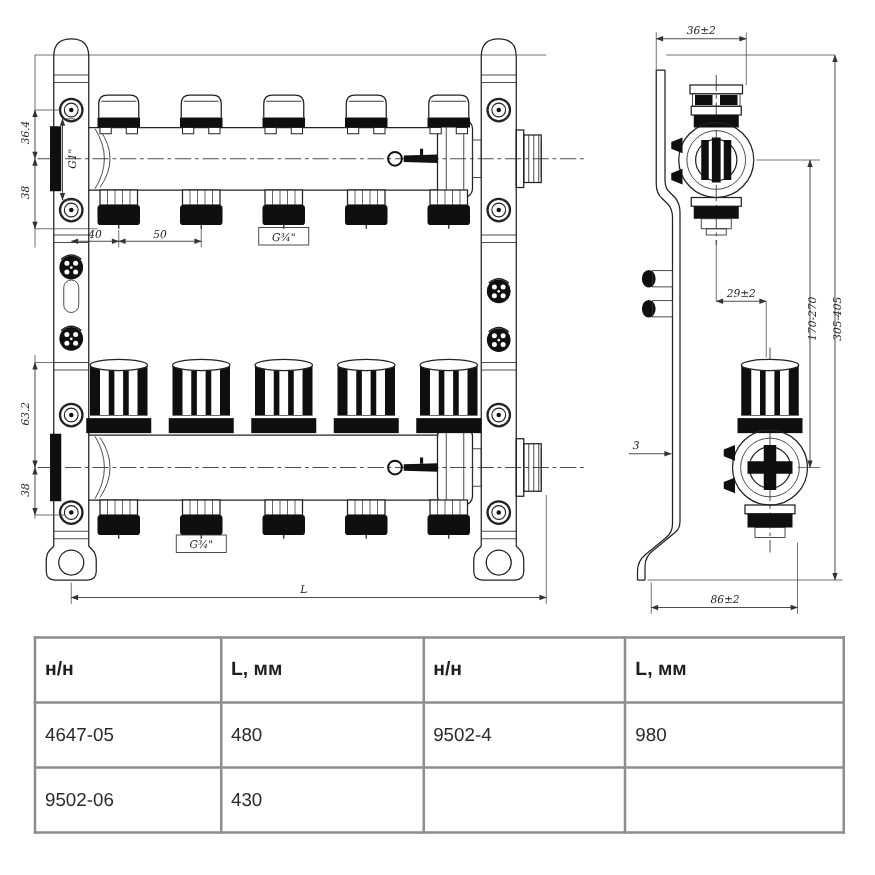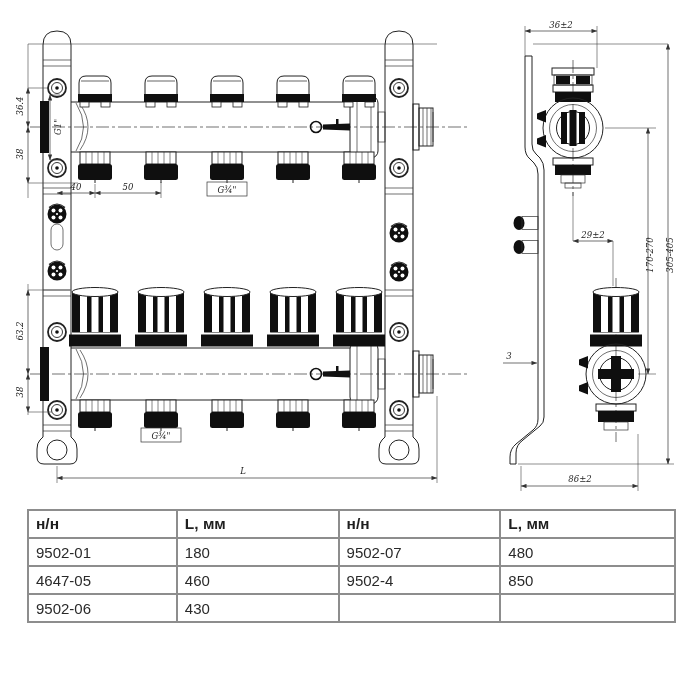--- a/index.html
+++ b/index.html
@@ -8,21 +8,21 @@
   .ln{stroke:#222;stroke-width:1;fill:none;}
   .thin{stroke:#333;stroke-width:.7;fill:none;}
   .ext{stroke:#444;stroke-width:.6;fill:none;}
   .cl{stroke:#333;stroke-width:.7;fill:none;stroke-dasharray:13 3 3 3;}
   .blk{fill:#0f0f0f;stroke:none;}
   .dl{stroke:#333;stroke-width:.7;fill:none;marker-start:url(#arr);marker-end:url(#arr);}
   .dl3{stroke:#333;stroke-width:.7;fill:none;marker-end:url(#arr);}
   .dim{font:italic 8.5px "DejaVu Serif",serif;fill:#1c1c1c;}
   .spec-table{position:absolute;left:27px;top:509px;width:649px;}
   .spec-table table{width:100%;border-collapse:collapse;table-layout:fixed;}
-  .spec-table th,.spec-table td{border:2px solid #8d8d8d;height:24px;padding:1px 7px;
+  .spec-table th,.spec-table td{border:2px solid #8d8d8d;height:24px;padding:13px 7px;
      font-size:15px;color:#2a2a2a;text-align:left;white-space:nowrap;overflow:hidden;}
   .spec-table th{font-size:15.5px;font-weight:bold;color:#1f1f1f;}
 </style>
 </head>
 <body>
 
 <svg id="dwg" width="700" height="505" viewBox="0 0 700 505">
   <defs>
     <marker id="arr" viewBox="0 0 10 8" markerWidth="9" markerHeight="7" refX="9.5" refY="4" orient="auto-start-reverse">
       <path d="M0.5,0.5 L10,4 L0.5,7.5 Z" fill="#333"></path>
@@ -269,30 +269,24 @@
     <thead>
         <tr>
           <th>н/н</th>
           <th>L, мм</th>
           <th>н/н</th>
           <th>L, мм</th>
         </tr>
       </thead>
     <tbody>
         <tr>
-          <td>9502-01</td>
-          <td>180</td>
-          <td>9502-07</td>
+          <td>4647-05</td>
           <td>480</td>
-        </tr>
-        <tr>
-          <td>4647-05</td>
-          <td>460</td>
           <td>9502-4</td>
-          <td>850</td>
+          <td>980</td>
         </tr>
         <tr>
           <td>9502-06</td>
           <td>430</td>
           <td></td>
           <td></td>
         </tr>
       </tbody>
   </table>
 </div>

